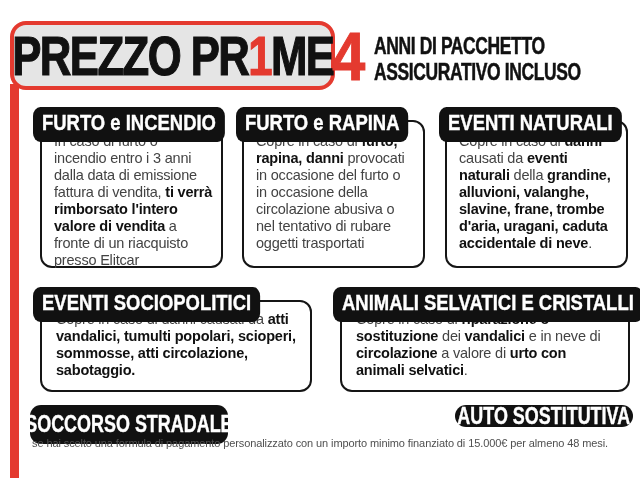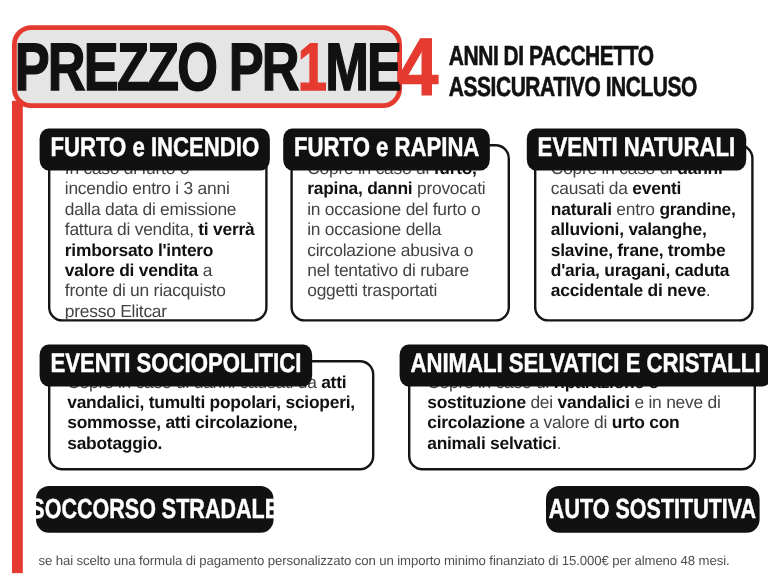--- a/index.html
+++ b/index.html
@@ -47,21 +47,21 @@
   }
   
   .badge {
     position:absolute; display:flex; align-items:center; justify-content:center;
     border-radius:11px; color:#fff; font-weight:bold; background:#111;
   }
   .badge .bt { transform:scaleX(0.78); transform-origin:center; white-space:nowrap;
     -webkit-text-stroke:0.4px #fff; }
   .badge.red { background:var(--accent); flex-direction:column; line-height:1.05; }
   .footnote {
-    position:absolute; left:0; right:0; top:462px; text-align:center;
+    position:absolute; left:0; right:0; top:437px; text-align:center;
     font-size:11px; color:#4f4f4f; letter-spacing:-0.1px;
   }
 </style>
 </head>
 <body>
 
 <div class="stage" style="--accent: #e43a2f; --ink: #111111;">
 
   <div class="red-tail"></div>
   <div class="title-box">
@@ -77,36 +77,36 @@
     <div class="body" style="left:7px; top:13px; width:183px; height:148px;"><span>In caso di furto o incendio entro i 3 anni dalla data di emissione fattura di vendita, </span><span class="b">ti verrà rimborsato l'intero valore di vendita</span><span> a fronte di un riacquisto presso Elitcar</span></div>
     <div class="pill">FURTO e INCENDIO</div>
   </div>
 
   <div class="card" style="left:236px; top:107px; width:189px; height:161px;">
     <div class="body" style="left:6px; top:13px; width:183px; height:148px;"><span>Copre in caso di </span><span class="b">furto, rapina, danni</span><span> provocati in occasione del furto o in occasione della circolazione abusiva o nel tentativo di rubare oggetti trasportati</span></div>
     <div class="pill">FURTO e RAPINA</div>
   </div>
 
   <div class="card" style="left:439px; top:107px; width:189px; height:161px;">
-    <div class="body" style="left:6px; top:13px; width:183px; height:148px;"><span>Copre in caso di </span><span class="b">danni</span><span> causati da </span><span class="b">eventi naturali</span><span> entro </span><span class="b">grandine, alluvioni, valanghe, slavine, frane, trombe d'aria, uragani, caduta accidentale di neve</span><span>.</span></div>
+    <div class="body" style="left:6px; top:13px; width:183px; height:148px;"><span>Copre in caso di </span><span class="b">danni</span><span> causati da </span><span class="b">eventi naturali</span><span> della </span><span class="b">grandine, alluvioni, valanghe, slavine, frane, trombe d'aria, uragani, caduta accidentale di neve</span><span>.</span></div>
     <div class="pill">EVENTI NATURALI</div>
   </div>
 
   <div class="card" style="left:33px; top:287px; width:279px; height:105px;">
     <div class="body" style="left:7px; top:13px; width:272px; height:92px; padding:9px 10px 0 14px;"><span>Copre in caso di danni causati da </span><span class="b">atti vandalici, tumulti popolari, scioperi, sommosse, atti circolazione, sabotaggio.</span></div>
     <div class="pill">EVENTI SOCIOPOLITICI</div>
   </div>
 
   <div class="card" style="left:333px; top:287px; width:297px; height:105px;">
     <div class="body" style="left:7px; top:13px; width:290px; height:92px; padding:9px 10px 0 14px;"><span>Copre in caso di </span><span class="b">riparazione o sostituzione</span><span> dei </span><span class="b">vandalici</span><span> e in neve di </span><span class="b">circolazione</span><span> a valore di </span><span class="b">urto con animali selvatici</span><span>.</span></div>
     <div class="pill">ANIMALI SELVATICI E CRISTALLI</div>
   </div>
 
   <div class="badge" style="left:30px; top:405px; width:198px; height:39px; font-size:23px;">
     <span class="bt">SOCCORSO STRADALE</span>
   </div>
-  <div class="badge" style="left:455px; top:405px; width:178px; height:39px; font-size:23px;">
+  <div class="badge" style="left:455px; top:405px; width:178px; height:22px; font-size:23px;">
     <span class="bt">AUTO SOSTITUTIVA</span>
   </div>
 
   <div class="footnote">se hai scelto una formula di pagamento personalizzato con un importo minimo finanziato di 15.000€ per almeno 48 mesi.</div>
 
 </div>
 
 </body></html>

